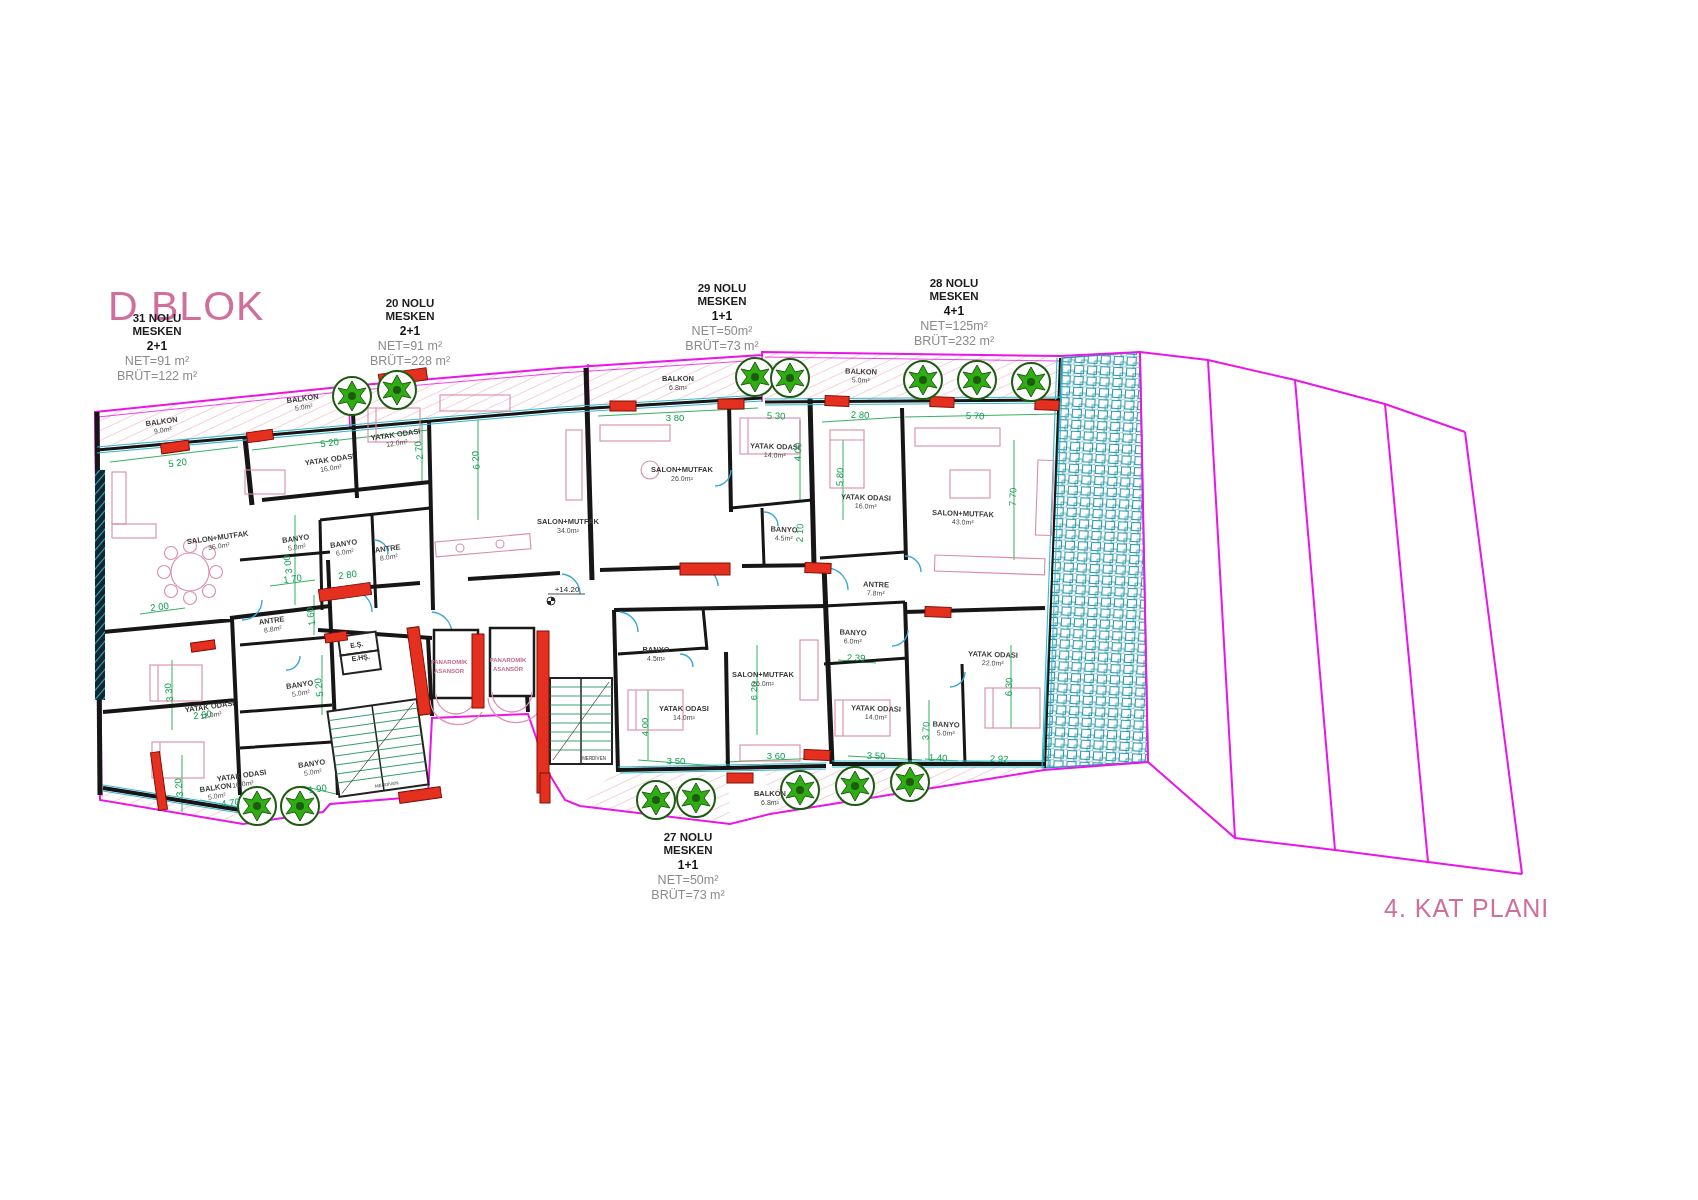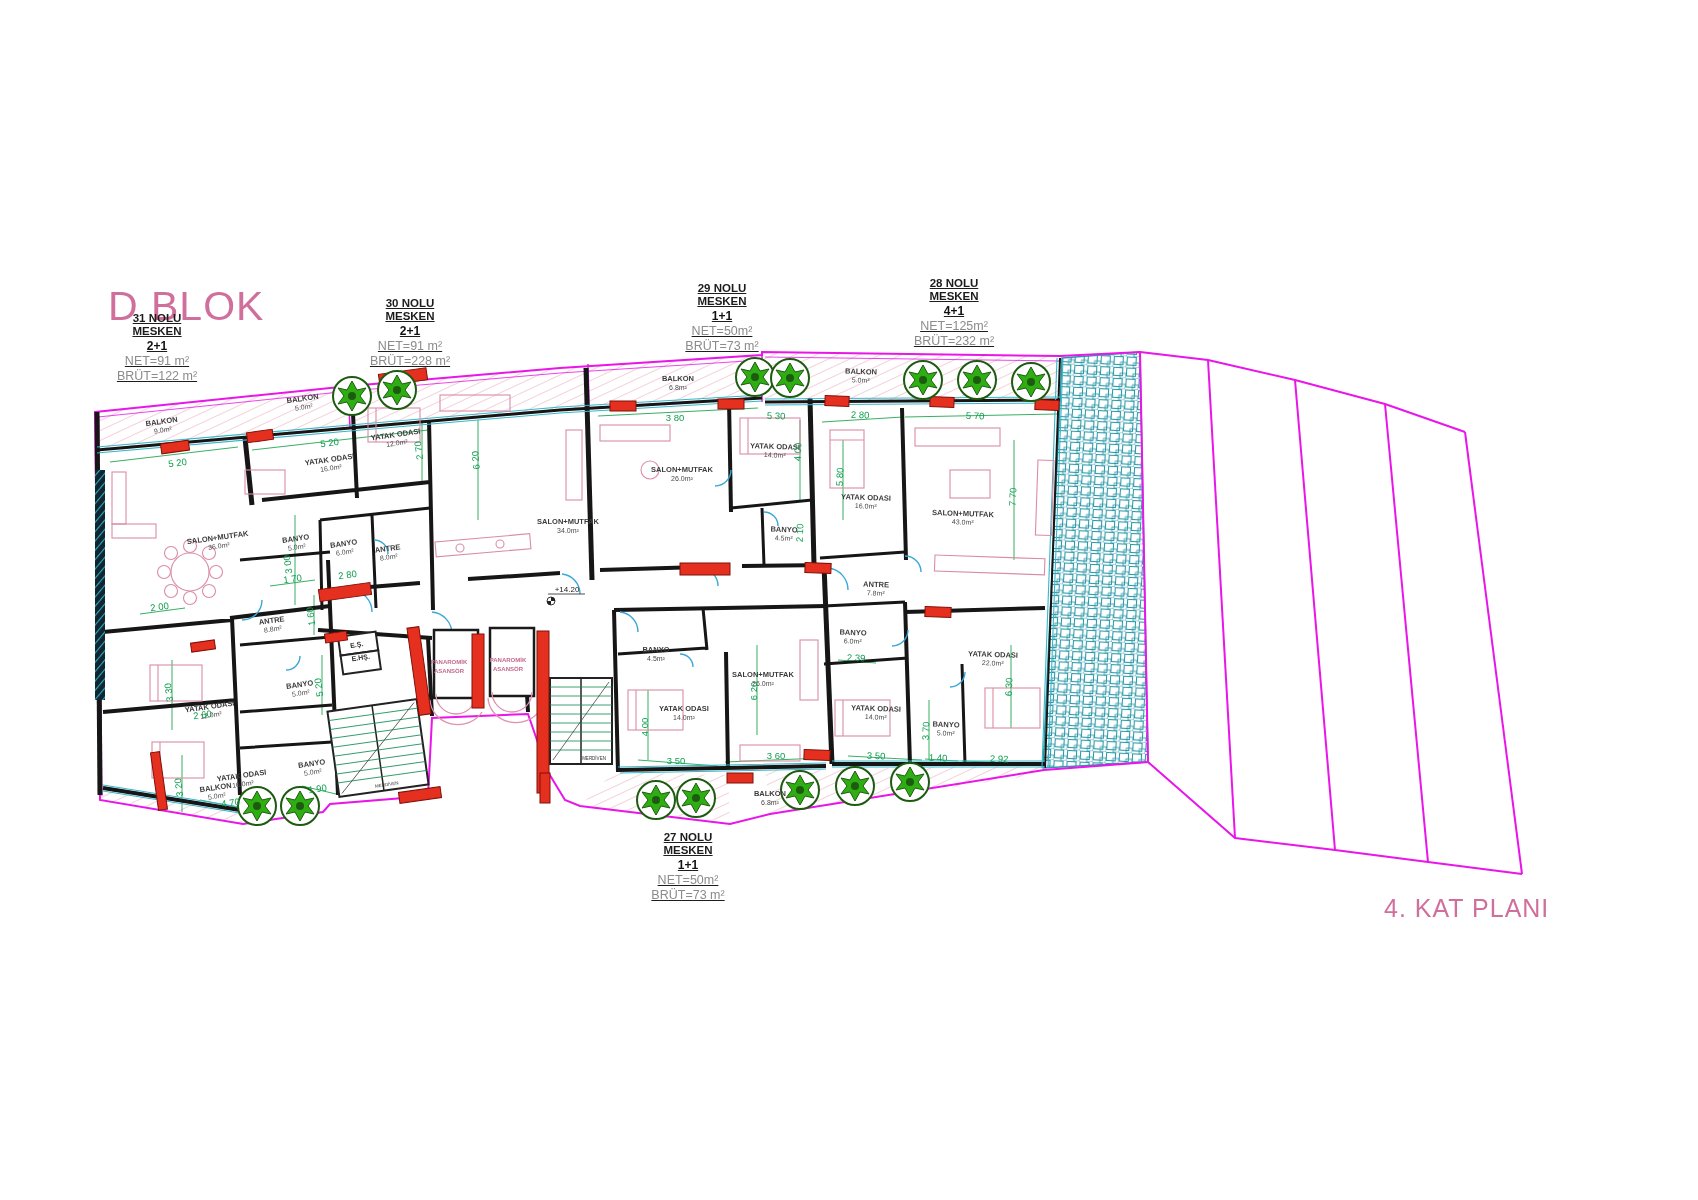--- a/index.html
+++ b/index.html
@@ -1,21 +1,21 @@
 <!DOCTYPE html>
 <html><head>
 <meta charset="utf-8">
 <style>
   html,body{margin:0;padding:0;background:#ffffff;}
   .stage{position:relative;width:1698px;height:1200px;background:#fff;overflow:hidden;
          font-family:"Liberation Sans",sans-serif;}
   .stage svg{position:absolute;left:0;top:0;}
   .title-block{position:absolute;color:#d06f9c;font-size:41px;letter-spacing:1px;}
   .title-plan{position:absolute;color:#d06f9c;font-size:25px;letter-spacing:1px;}
-  .unit-label{position:absolute;transform:translateX(-50%);text-align:center;line-height:1.12;color:#1d1d1d;text-decoration:underline;}
+  .unit-label{position:absolute;transform:translateX(-50%);text-align:center;line-height:1.12;color:#1d1d1d;}
   .unit-label span{display:block;}
   .u-no,.u-mesken{font-weight:bold;font-size:11.5px;color:#1c1c1c;}
   .u-type{font-weight:bold;font-size:12px;color:#111;margin-top:2px;}
   .u-net,.u-brut{font-size:12.5px;color:#8b8b8b;margin-top:1px;}
   
   text{font-family:"Liberation Sans",sans-serif;}
   .room-t{fill:#3c3c3c;font-size:7.5px;font-weight:bold;}
   .room-t .area{font-weight:normal;font-size:7px;fill:#4a4a4a;}
   .dim-t{fill:#0f9f4e;font-size:9.5px;}
   .core-t{fill:#2e2e2e;font-size:7px;font-weight:bold;}
@@ -372,21 +372,21 @@
   <div class="title-plan" style="left:1384px;top:894px;text-align:right;">4. KAT PLANI</div>
 
   <div class="unit-label" style="left:157px;top:312px;">
     <span class="u-no">31 NOLU</span>
     <span class="u-mesken">MESKEN</span>
     <span class="u-type">2+1</span>
     <span class="u-net">NET=91 m²</span>
     <span class="u-brut">BRÜT=122 m²</span>
   </div>
   <div class="unit-label" style="left:410px;top:297px;">
-    <span class="u-no">30 NOLU</span>
+    <span class="u-no">20 NOLU</span>
     <span class="u-mesken">MESKEN</span>
     <span class="u-type">2+1</span>
     <span class="u-net">NET=91 m²</span>
     <span class="u-brut">BRÜT=228 m²</span>
   </div>
   <div class="unit-label" style="left:722px;top:282px;">
     <span class="u-no">29 NOLU</span>
     <span class="u-mesken">MESKEN</span>
     <span class="u-type">1+1</span>
     <span class="u-net">NET=50m²</span>

